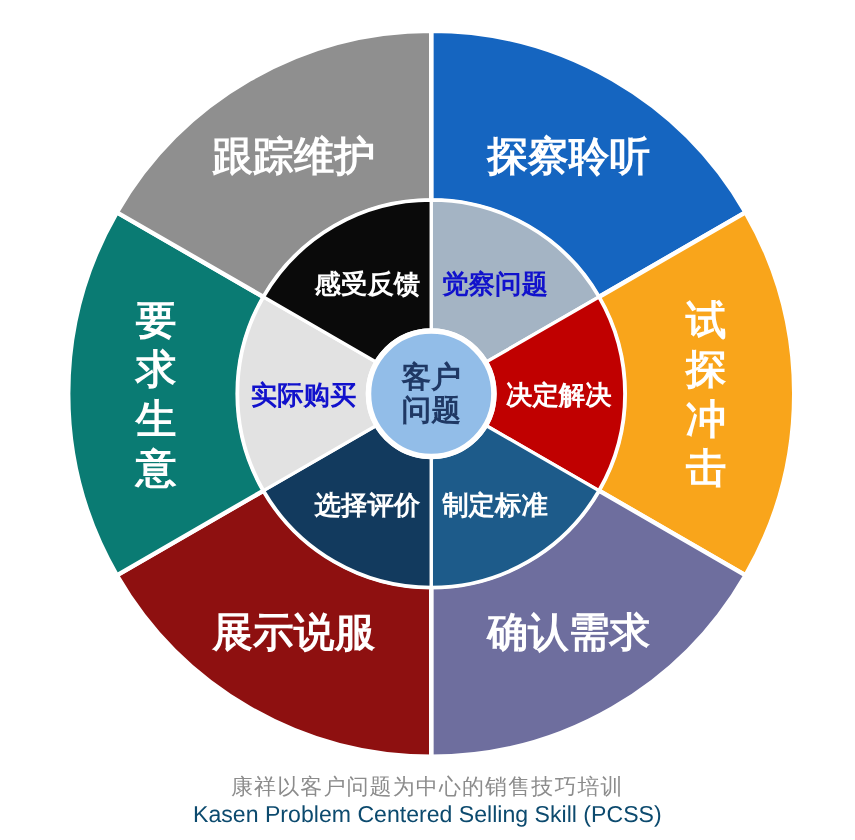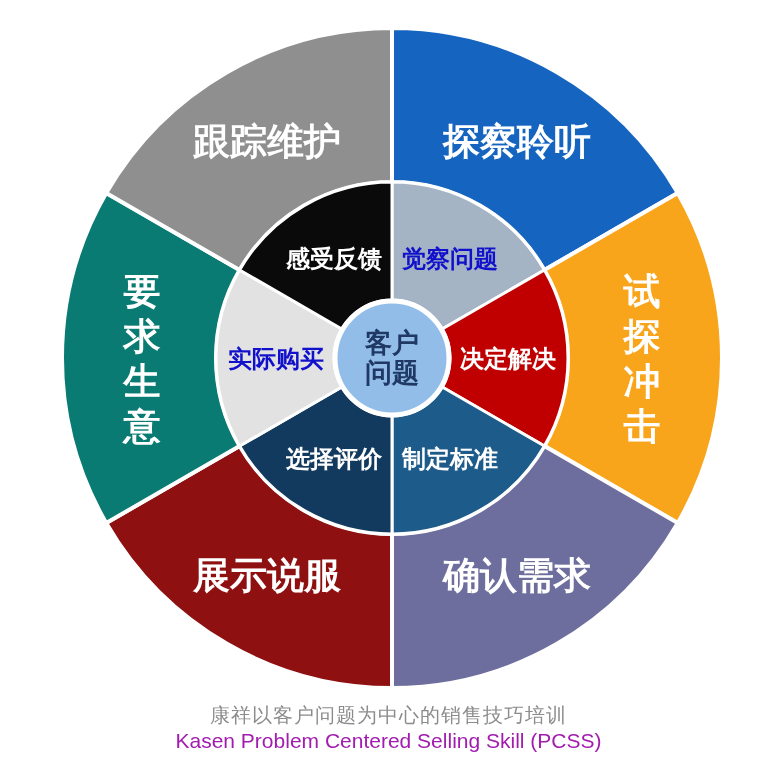--- a/index.html
+++ b/index.html
@@ -33,21 +33,21 @@
   }
   .caption-cn {
     top: 702px;
     font-size: 20px;
     color: #8C8C8C;
     letter-spacing: 1px;
   }
   .caption-en {
     top: 729px;
     font-size: 21px;
-    color: #a21caf;
+    color: #0c4a6e;
   }
 </style>
 </head>
 <body>
 
 <div class="wheel-wrap">
   <svg id="wheel-svg" width="777" height="764" viewBox="0 0 777 764">
       <path d="M392,28 A330 330 0 0 1 677.7883832488648,192.99999999999997 L544.4204710660612,270 A176 176 0 0 0 392,182 Z" fill="#1565C0" stroke="#FFFFFF" stroke-width="4"></path>
       <path d="M677.7883832488648,192.99999999999997 A330 330 0 0 1 677.7883832488648,522.9999999999999 L544.4204710660613,445.99999999999994 A176 176 0 0 0 544.4204710660612,270 Z" fill="#F9A51B" stroke="#FFFFFF" stroke-width="4"></path>
       <path d="M677.7883832488648,522.9999999999999 A330 330 0 0 1 392.00000000000006,688 L392,534 A176 176 0 0 0 544.4204710660613,445.99999999999994 Z" fill="#6E6E9E" stroke="#FFFFFF" stroke-width="4"></path>

